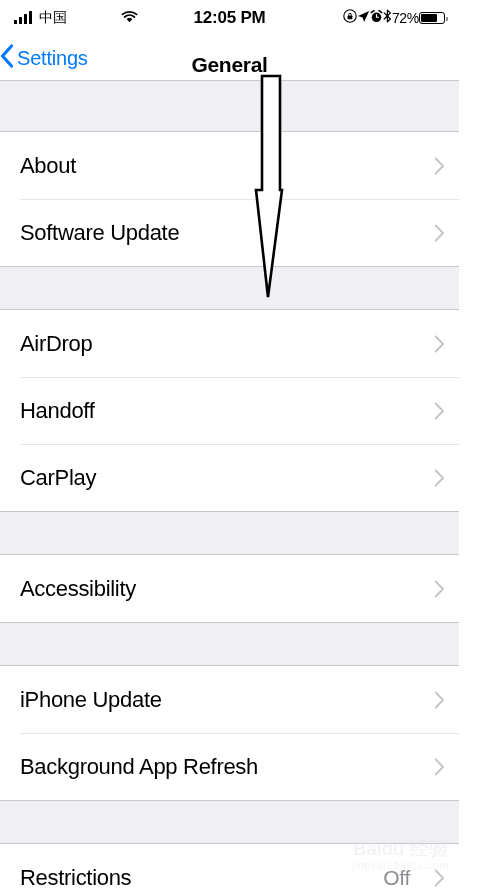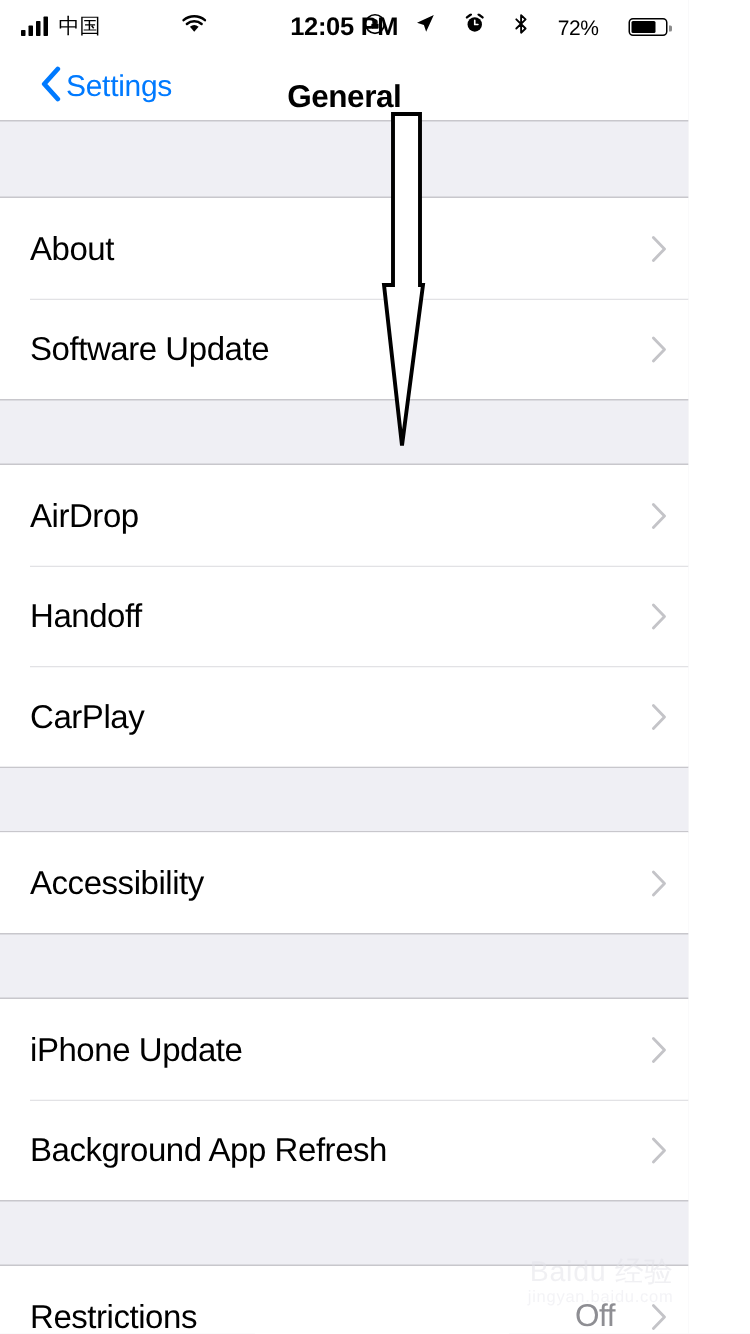--- a/index.html
+++ b/index.html
@@ -41,21 +41,21 @@
     font-size: 17px;
     font-weight: bold;
     color: #000;
     letter-spacing: -0.2px;
     pointer-events: none;
   }
   .status-right {
     display: flex;
     align-items: center;
     justify-content: flex-end;
-    gap: 20px;
+    gap: 0;
     flex: 1 1 0;
     position: relative;
     z-index: 2;
   }
   .signal-bars {
     display: flex;
     align-items: flex-end;
     gap: 2px;
     height: 12px;
   }
@@ -119,21 +119,21 @@
     position: relative;
     height: 44px;
     background: #ffffff;
     display: flex;
     align-items: center;
   }
   .back-button {
     display: flex;
     align-items: center;
     gap: 3px;
-    padding-left: 27px;
+    padding-left: 0;
     cursor: pointer;
     position: relative;
     z-index: 2;
   }
   .back-label {
     font-size: 20px;
     color: #007AFF;
     letter-spacing: -0.2px;
   }
   .nav-title {

